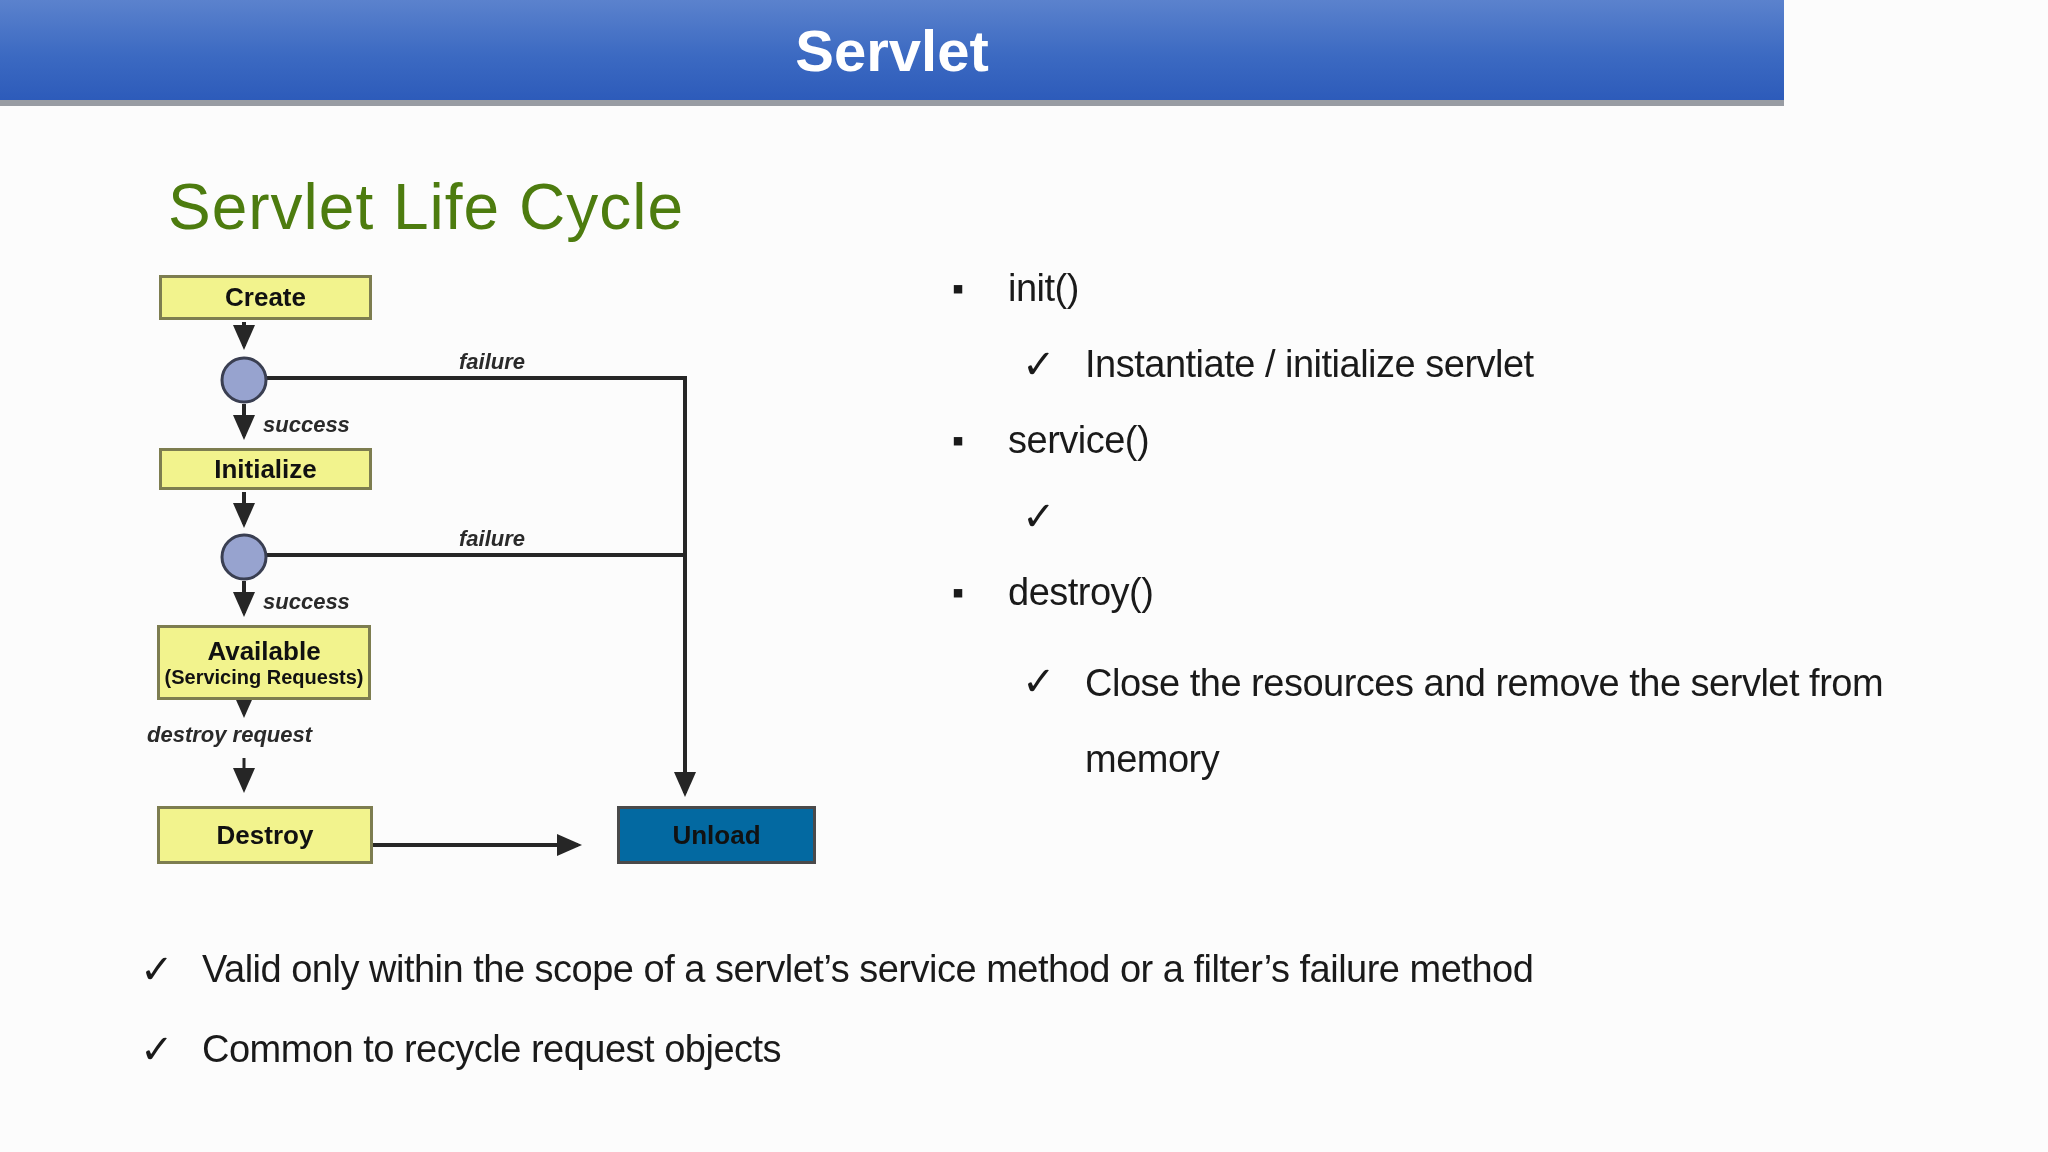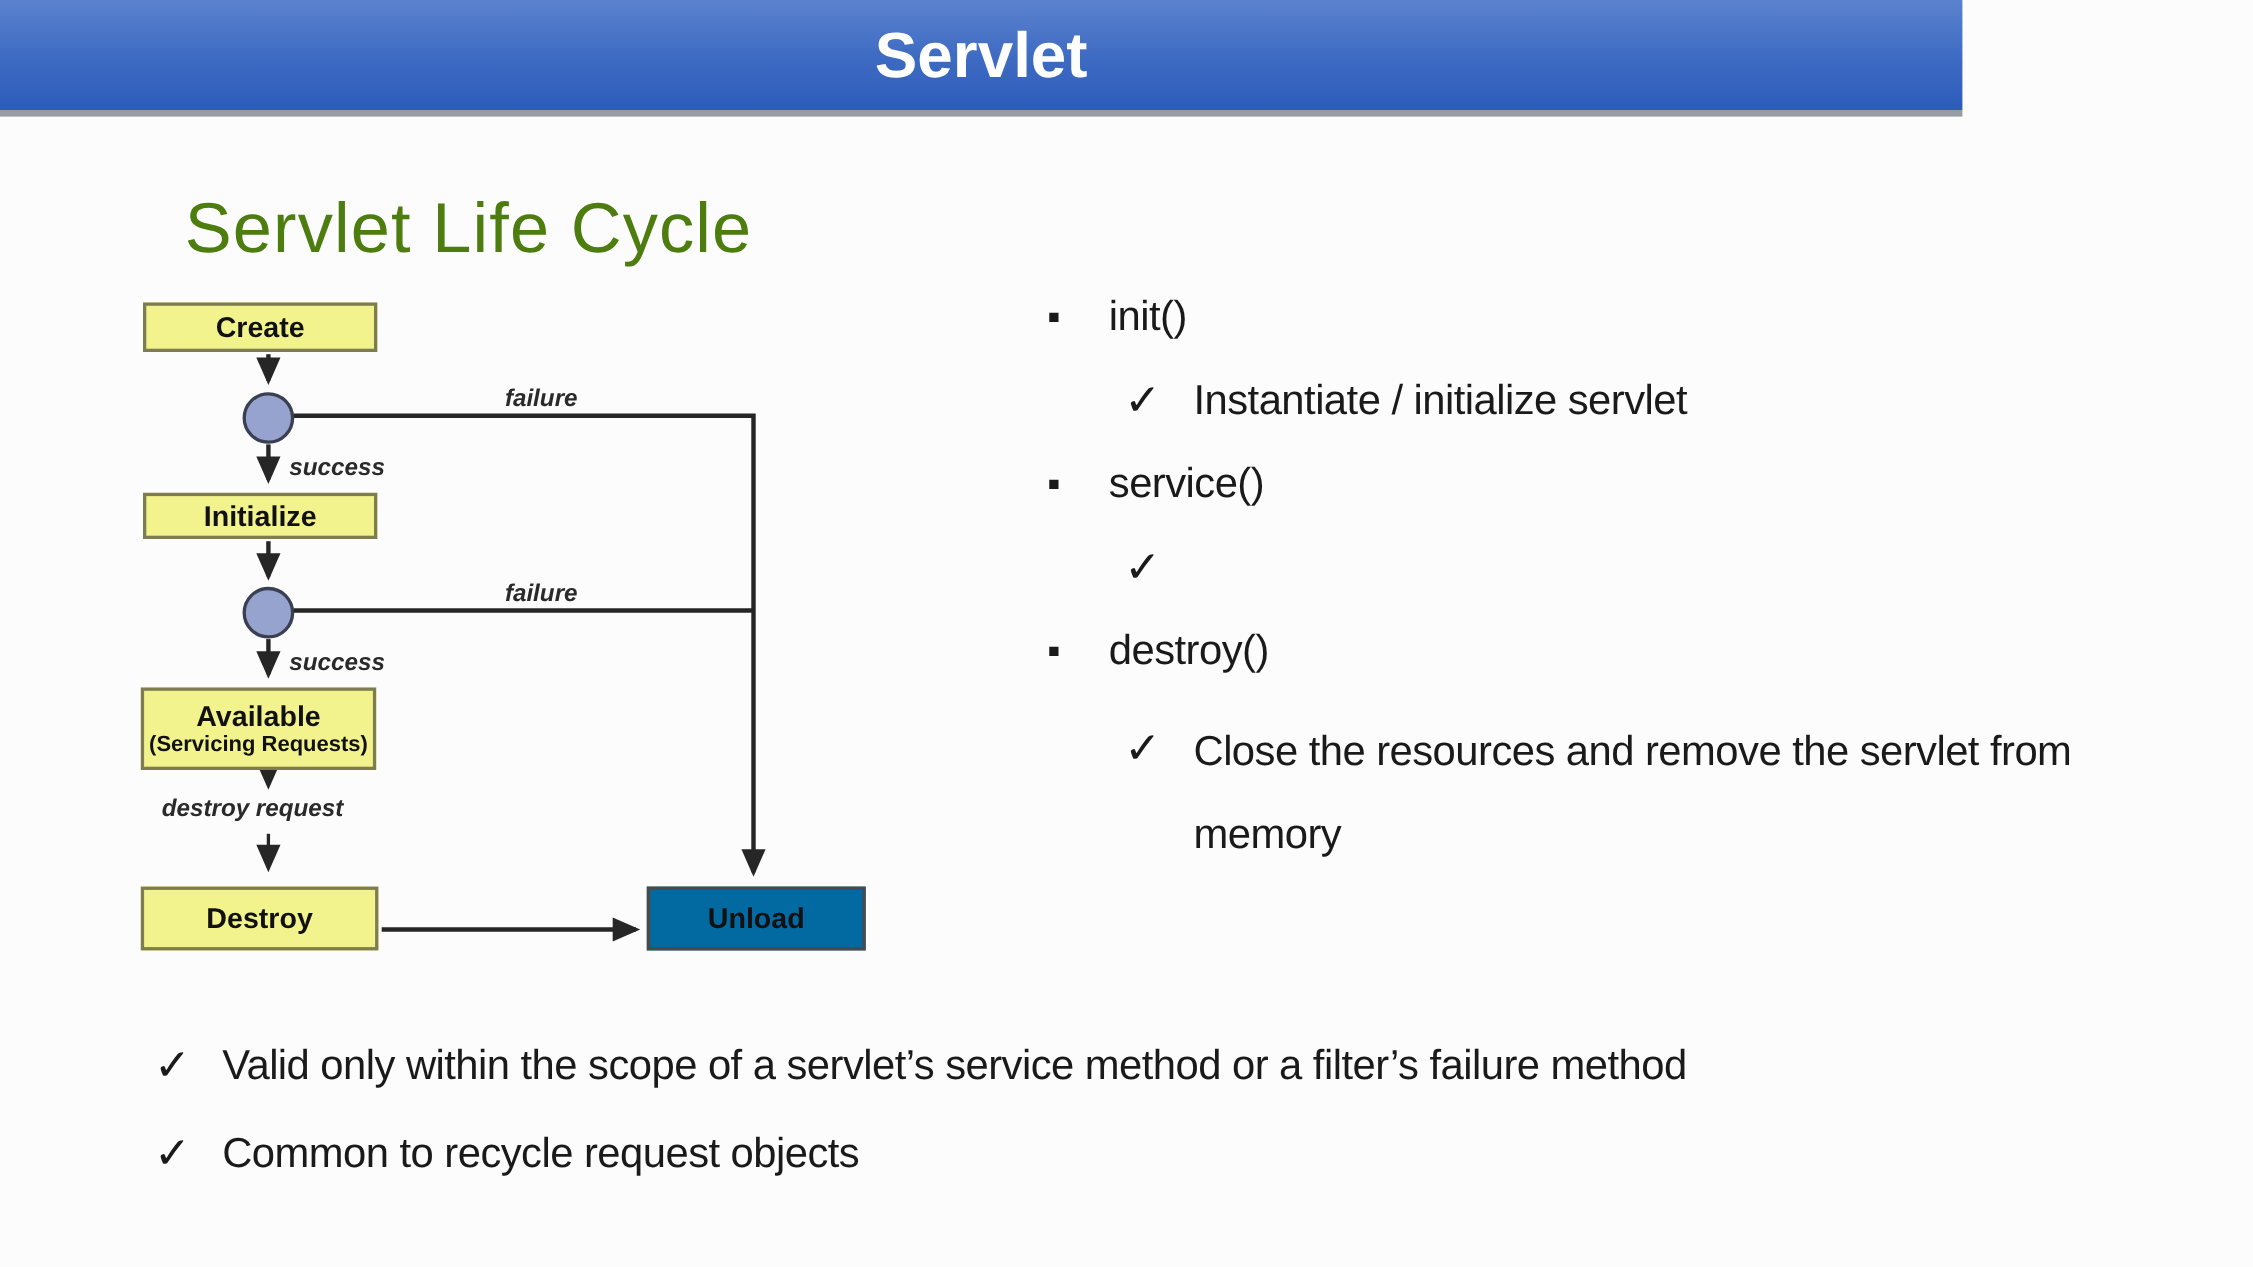--- a/index.html
+++ b/index.html
@@ -33,21 +33,21 @@
 
   
   .edge-layer { position: absolute; left: 0; top: 0; width: 2048px; height: 1152px; }
 
   .node {
     position: absolute;
     background: #f2f38d;
     border: 3px solid #7d7d50;
     display: flex; flex-direction: column; align-items: center; justify-content: center;
     font-weight: bold; font-size: 26px; color: #111;
-    text-align: center; line-height: 1.1;
+    text-align: center; line-height: 1.1; margin-left: 29px;
   }
   .node .sublabel { font-size: 20px; font-weight: bold; }
   .node-create     { left: 130px; top: 275px; width: 213px; height: 45px; }
   .node-initialize { left: 130px; top: 448px; width: 213px; height: 42px; }
   .node-available  { left: 128px; top: 625px; width: 214px; height: 75px; }
   .node-destroy    { left: 128px; top: 806px; width: 216px; height: 58px; }
   .node-unload     { left: 588px; top: 806px; width: 199px; height: 58px;
                      background: #0369a1; border: 3px solid #4a4a4a; }
 
   .edge-label {

